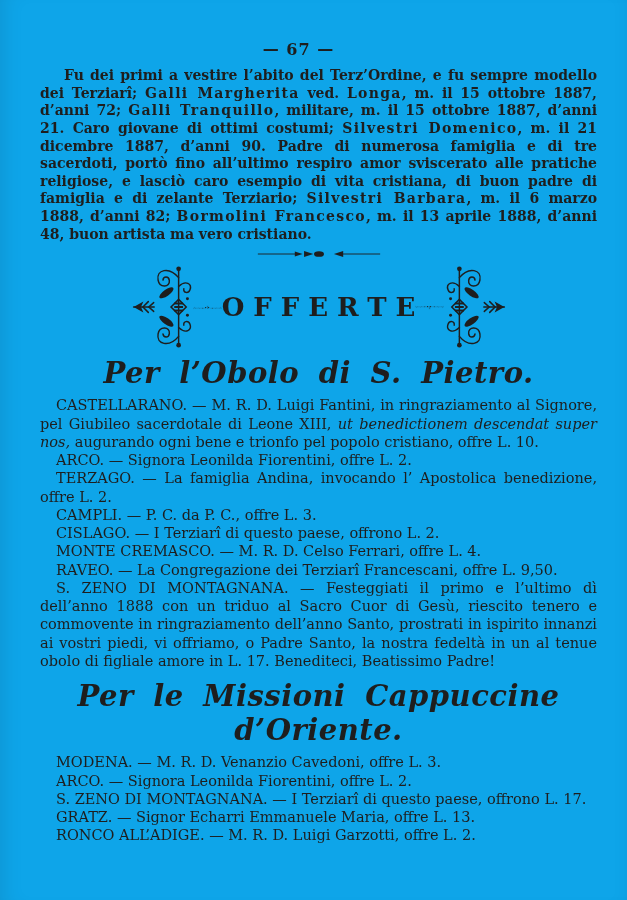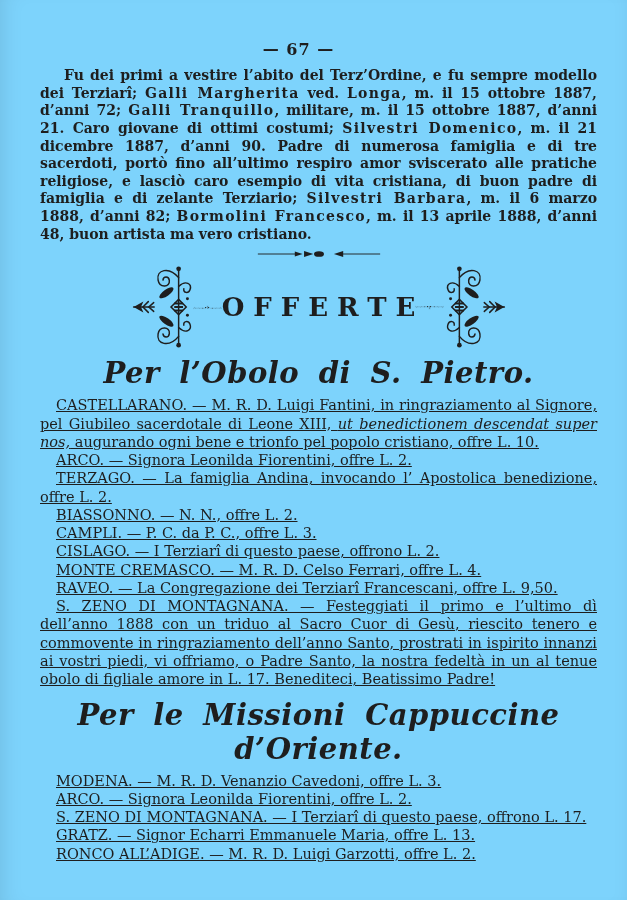--- a/index.html
+++ b/index.html
@@ -4,21 +4,21 @@
 <style>
   html,body{margin:0;padding:0;}
   body{
     width:627px;height:900px;overflow:hidden;
     background:#fbfbf8;
     font-family:"DejaVu Serif","Liberation Serif",serif;
   }
   .page{
     width:627px;height:900px;box-sizing:border-box;
     padding:40px 30px 0 40px;
-    background:#7dd3fc;color:#1e1e1e;
+    background:#0ea5e9;color:#1e1e1e;
     box-shadow:inset 18px 0 26px -20px rgba(0,0,0,.14), inset -12px 0 22px -18px rgba(0,0,0,.08);
   }
   .page-number{
     text-align:center;font-size:16px;font-weight:700;letter-spacing:1px;
     margin:0 40px 8px 0;
   }
   .body-par{
     font-size:14px;line-height:1.26;text-align:justify;text-indent:24px;
     margin:0;hyphens:auto;font-weight:bold;-webkit-hyphens:auto;
   }
@@ -36,21 +36,21 @@
     letter-spacing:9px;margin-right:-9px;margin-top:1px;margin-bottom:1px;
   }
   .heading{
     font-size:29px;font-style:italic;font-weight:700;text-align:center;
     word-spacing:9px;letter-spacing:.5px;margin:4px 0 6px;
   }
   .heading-2{margin-top:9px;}
   .entries{margin:0;}
   .entry{
     font-size:14.5px;line-height:1.26;text-align:justify;text-indent:16px;
-    margin:0;hyphens:auto;text-decoration:underline;-webkit-hyphens:auto;
+    margin:0;hyphens:auto;-webkit-hyphens:auto;
   }
 </style>
 </head>
 <body>
 
 <div class="page">
 
   <div class="page-number">— 67 —</div>
 
   <p class="body-par"><span>Fu dei primi a vestire l’abito del Terz’Ordine, e fu sempre modello dei Terziarî; </span><b class="name">Galli Margherita</b><span> ved. </span><b class="name">Longa</b><span>, m. il 15 ottobre 1887, d’anni 72; </span><b class="name">Galli Tranquillo</b><span>, militare, m. il 15 ottobre 1887, d’anni 21. Caro giovane di ottimi costumi; </span><b class="name">Silvestri Domenico</b><span>, m. il 21 dicembre 1887, d’anni 90. Padre di numerosa famiglia e di tre sacerdoti, portò fino all’ultimo respiro amor sviscerato alle pratiche religiose, e lasciò caro esempio di vita cristiana, di buon padre di famiglia e di zelante Terziario; </span><b class="name">Silvestri Barbara</b><span>, m. il 6 marzo 1888, d’anni 82; </span><b class="name">Bormolini Francesco</b><span>, m. il 13 aprile 1888, d’anni 48, buon artista ma vero cristiano.</span></p>
@@ -175,21 +175,20 @@
       </g>
     </svg>
   </div>
 
   <h2 class="heading">Per l’Obolo di S. Pietro.</h2>
 
   <div class="entries">
     <p class="entry"><span>CASTELLARANO. — M. R. D. Luigi Fantini, in ringraziamento al Signore, pel Giubileo sacerdotale di Leone XIII, </span><i>ut benedictionem descendat super nos,</i><span> augurando ogni bene e trionfo pel popolo cristiano, offre L. 10.</span></p>
     <p class="entry">ARCO. — Signora Leonilda Fiorentini, offre L. 2.</p>
     <p class="entry">TERZAGO. — La famiglia Andina, invocando l’ Apostolica benedizione, offre L. 2.</p>
-    <p class="entry">BIASSONNO. — N. N., offre L. 2.</p>
     <p class="entry">CAMPLI. — P. C. da P. C., offre L. 3.</p>
     <p class="entry">CISLAGO. — I Terziarî di questo paese, offrono L. 2.</p>
     <p class="entry">MONTE CREMASCO. — M. R. D. Celso Ferrari, offre L. 4.</p>
     <p class="entry">RAVEO. — La Congregazione dei Terziarî Francescani, offre L. 9,50.</p>
     <p class="entry">S. ZENO DI MONTAGNANA. — Festeggiati il primo e l’ultimo dì dell’anno 1888 con un triduo al Sacro Cuor di Gesù, riescito tenero e commovente in ringraziamento dell’anno Santo, prostrati in ispirito innanzi ai vostri piedi, vi offriamo, o Padre Santo, la nostra fedeltà in un al tenue obolo di figliale amore in L. 17. Benediteci, Beatissimo Padre!</p>
   </div>
 
   <h2 class="heading heading-2">Per le Missioni Cappuccine d’Oriente.</h2>
 
   <div class="entries">

